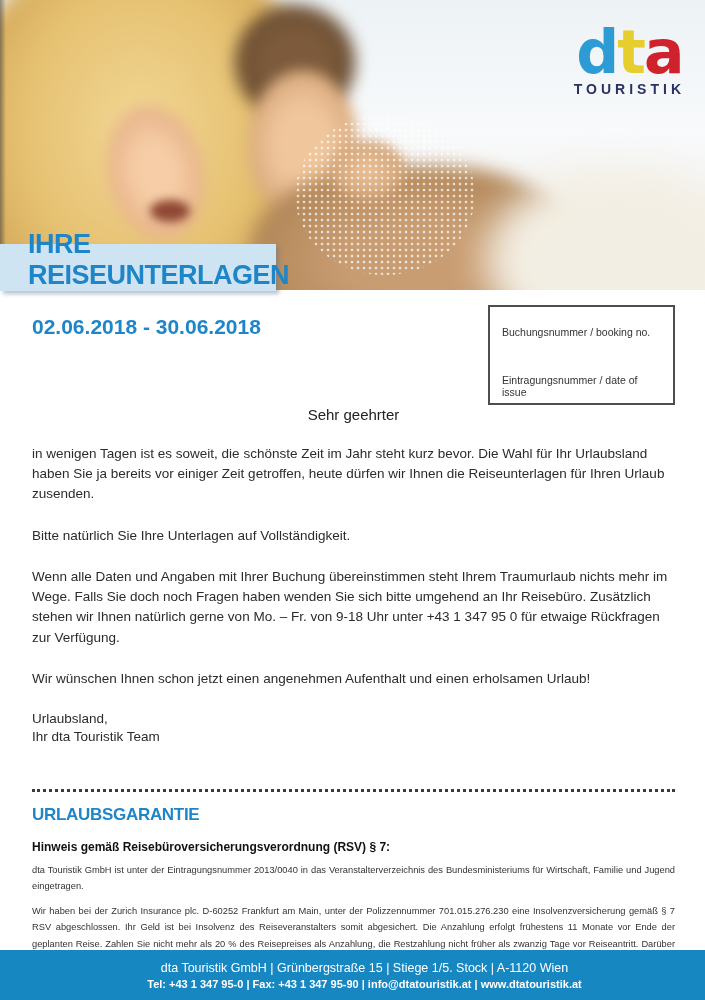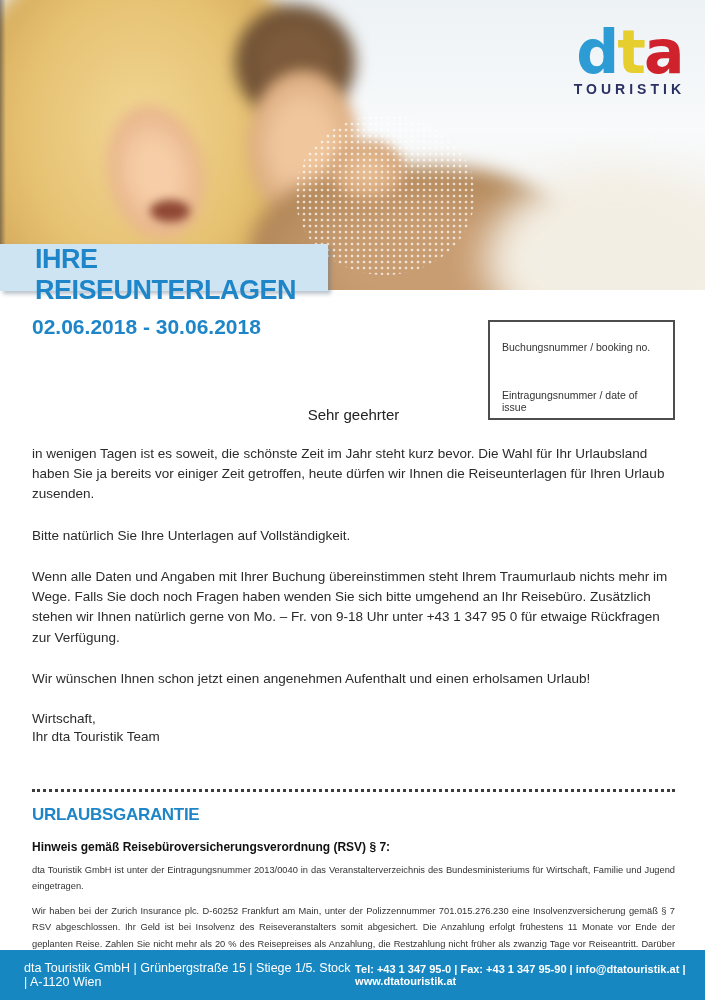--- a/index.html
+++ b/index.html
@@ -39,48 +39,48 @@
   .hero-left-edge { position:absolute; left:0; top:0; width:6px; height:250px;
                 background:linear-gradient(90deg, rgba(50,50,55,.5), rgba(50,50,55,0)); }
 
   
   .logo { position:absolute; top:22px; right:20px; text-align:center; line-height:1; }
   .logo-word { font-size:60px; font-weight:bold; letter-spacing:-2px; font-family:"DejaVu Sans", sans-serif; }
   .logo-d { color:#2e9cd4; } .logo-t { color:#e6ce2e; } .logo-a { color:#d0222d; }
   .logo-sub { margin-top:0; font-size:14px; font-weight:bold; letter-spacing:4px; color:var(--navy); }
 
   
-  .banner { position:absolute; left:0; top:244px; width:328px; height:47px;
-            background:var(--banner-bg); display:flex; align-items:flex-start; padding-left:35px;
+  .banner { position:absolute; left:0; top:244px; width:276px; height:47px;
+            background:var(--banner-bg); display:flex; align-items:flex-end; padding-left:28px;
             box-shadow:3px 3px 4px rgba(100,120,140,.45); }
   .banner-title { font-size:27px; font-weight:bold; color:var(--accent); letter-spacing:-.5px; }
 
   
   .content { position:absolute; top:290px; left:32px; right:30px; }
   .trip { padding-top:23px; color:var(--accent); font-weight:bold; font-size:21px; line-height:1.38; }
 
-  .booking-box { position:absolute; top:30px; right:0; width:187px; height:100px;
+  .booking-box { position:absolute; top:15px; right:0; width:187px; height:100px;
                  border:2px solid #4d4d4d; background:#fff; padding:19px 10px 10px 12px;
                  font-size:10.5px; color:#333; }
   .booking-box .bb-label { display:block; }
   .booking-box .bb-label + .bb-label { margin-top:36px; }
 
   .salutation { margin-top:64px; font-size:15px; color:#222;text-align:center; }
   .letter p { margin-top:21px; font-size:13.5px; line-height:1.5; color:#2b2b2b; }
   .closing { margin-top:21px; font-size:13.5px; line-height:1.35; color:#2b2b2b; }
 
   .dotted-rule { margin-top:42px; border-top:3px dotted #3c3c3c; height:0; }
 
   .guarantee-title { margin-top:13px; color:var(--accent); font-weight:bold; font-size:17px; letter-spacing:-.3px; }
   .notice-heading { margin-top:15px; font-weight:bold; font-size:12px; color:#111; }
   .legal p { margin-top:8px; font-size:9.3px; line-height:1.78; text-align:justify; color:#333; }
 
   
   .footer { position:absolute; left:0; bottom:0; width:705px; height:50px;
-            background:var(--footer-bg); color:#fff; display:flex; flex-direction:row;
+            background:var(--footer-bg); color:#fff; display:flex; flex-direction:column;
             align-items:center; justify-content:center; gap:3px;padding-left:24px; }
   .footer-address { font-size:12.5px; }
   .footer-contact { font-size:11px; font-weight:bold; }
 </style>
 </head>
 <body>
 
 <div class="page" style="--accent: #1e86c8; --banner-bg: #cfe4f3; --footer-bg: #1787c2; --navy: #2b3263;">
 
   <div class="hero">
@@ -117,21 +117,21 @@
       <span class="bb-label">Eintragungsnummer / date of issue</span>
     </div>
 
     <div class="letter">
       <div class="salutation">Sehr geehrter</div>
       <p>in wenigen Tagen ist es soweit, die schönste Zeit im Jahr steht kurz bevor. Die Wahl für Ihr Urlaubsland haben Sie ja bereits vor einiger Zeit getroffen, heute dürfen wir Ihnen die Reiseunterlagen für Ihren Urlaub zusenden.</p>
       <p>Bitte natürlich Sie Ihre Unterlagen auf Vollständigkeit.</p>
       <p>Wenn alle Daten und Angaben mit Ihrer Buchung übereinstimmen steht Ihrem Traumurlaub nichts mehr im Wege. Falls Sie doch noch Fragen haben wenden Sie sich bitte umgehend an Ihr Reisebüro. Zusätzlich stehen wir Ihnen natürlich gerne von Mo. – Fr. von 9-18 Uhr unter +43 1 347 95 0 für etwaige Rückfragen zur Verfügung.</p>
       <p>Wir wünschen Ihnen schon jetzt einen angenehmen Aufenthalt und einen erholsamen Urlaub!</p>
       <div class="closing">
-        <div>Wirtschaft,</div>
+        <div>Urlaubsland,</div>
         <div>Ihr dta Touristik Team</div>
       </div>
     </div>
 
     <div class="dotted-rule"></div>
 
     <div class="legal">
       <div class="guarantee-title">URLAUBSGARANTIE</div>
       <div class="notice-heading">Hinweis gemäß Reisebüroversicherungsverordnung (RSV) § 7:</div>
       <p>dta Touristik GmbH ist unter der Eintragungsnummer 2013/0040 in das Veranstalterverzeichnis des Bundesministeriums für Wirtschaft, Familie und Jugend eingetragen.</p>

